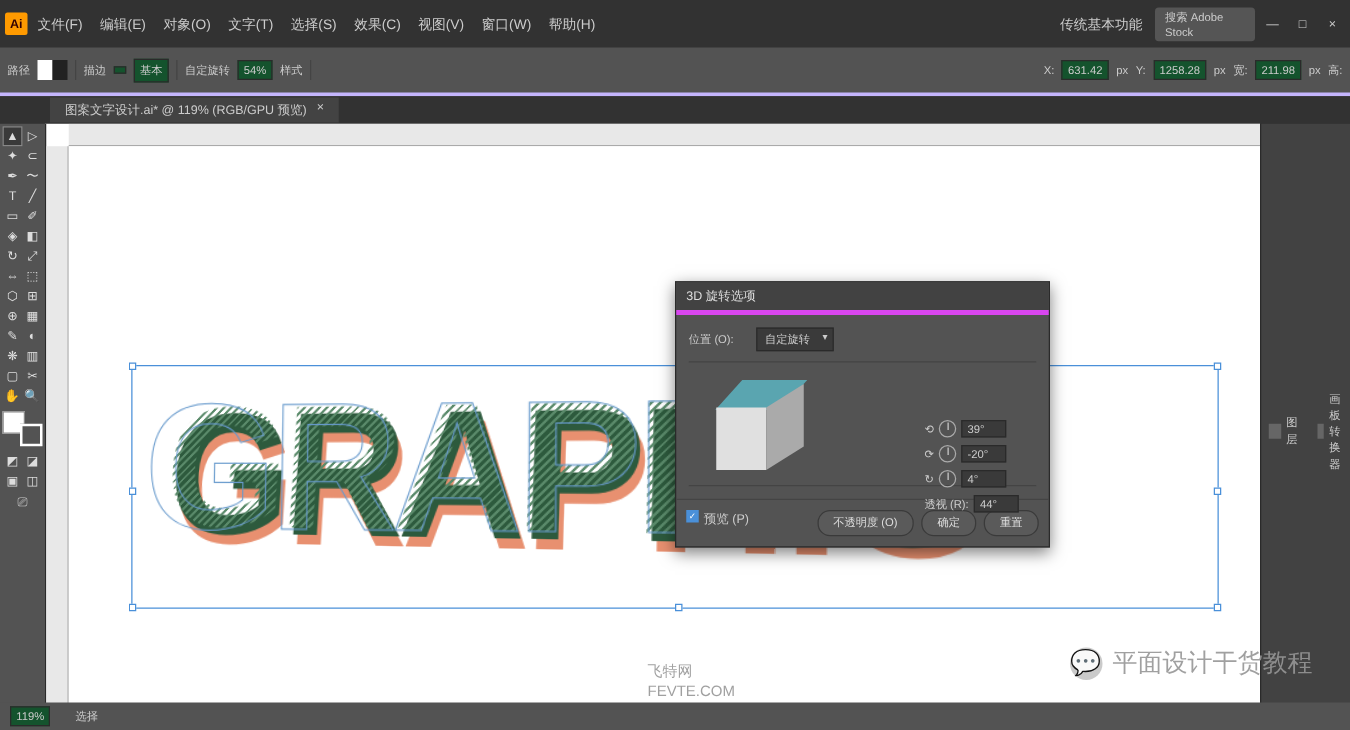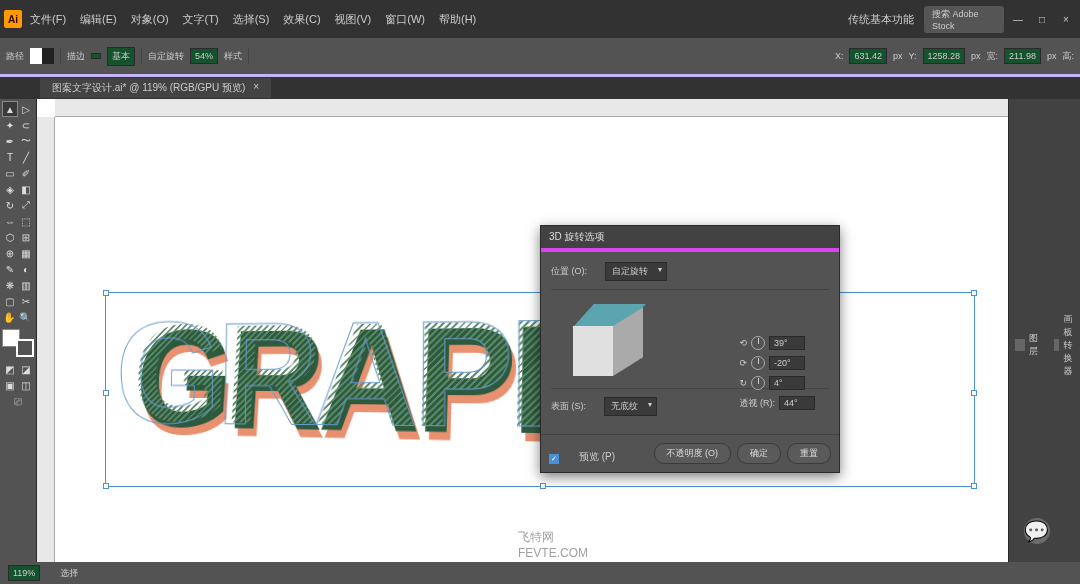--- a/index.html
+++ b/index.html
@@ -300,40 +300,37 @@
             <span>↻</span>
             <div class="rot-dial"></div>
             <span class="rot-val">4°</span>
           </div>
         <div class="rot-row">
             <span>透视 (R):</span>
             <span class="rot-val">44°</span>
           </div>
       </div>
     </div>
-    <div class="dialog-row" style="margin-top:8px">
-      <span>表面 (S):</span>
-      <span class="dropdown">无底纹</span>
-    </div>
   </div>
   <div class="dialog-btns">
-    <span style="margin-right:auto;display:flex;align-items:flex-end;gap:20px">
+    <span style="margin-right:auto;display:flex;align-items:flex-start;gap:4px">
       <span class="checkbox">✓</span>
       <span>预览 (P)</span>
     </span>
     <div class="dlg-btn">不透明度 (O)</div>
     <div class="dlg-btn">确定</div>
     <div class="dlg-btn">重置</div>
   </div>
 </div>
 
 <div class="status">
   <span class="opt-box">119%</span>
   <span>选择</span>
 </div>
 
 <div class="wm-center">
   <div>飞特网</div>
   <div>FEVTE.COM</div>
 </div>
 <div class="wm-right">
   <div class="wechat-icon">💬</div>
+  <span>平面设计干货教程</span>
 </div>
 
 </body></html>

